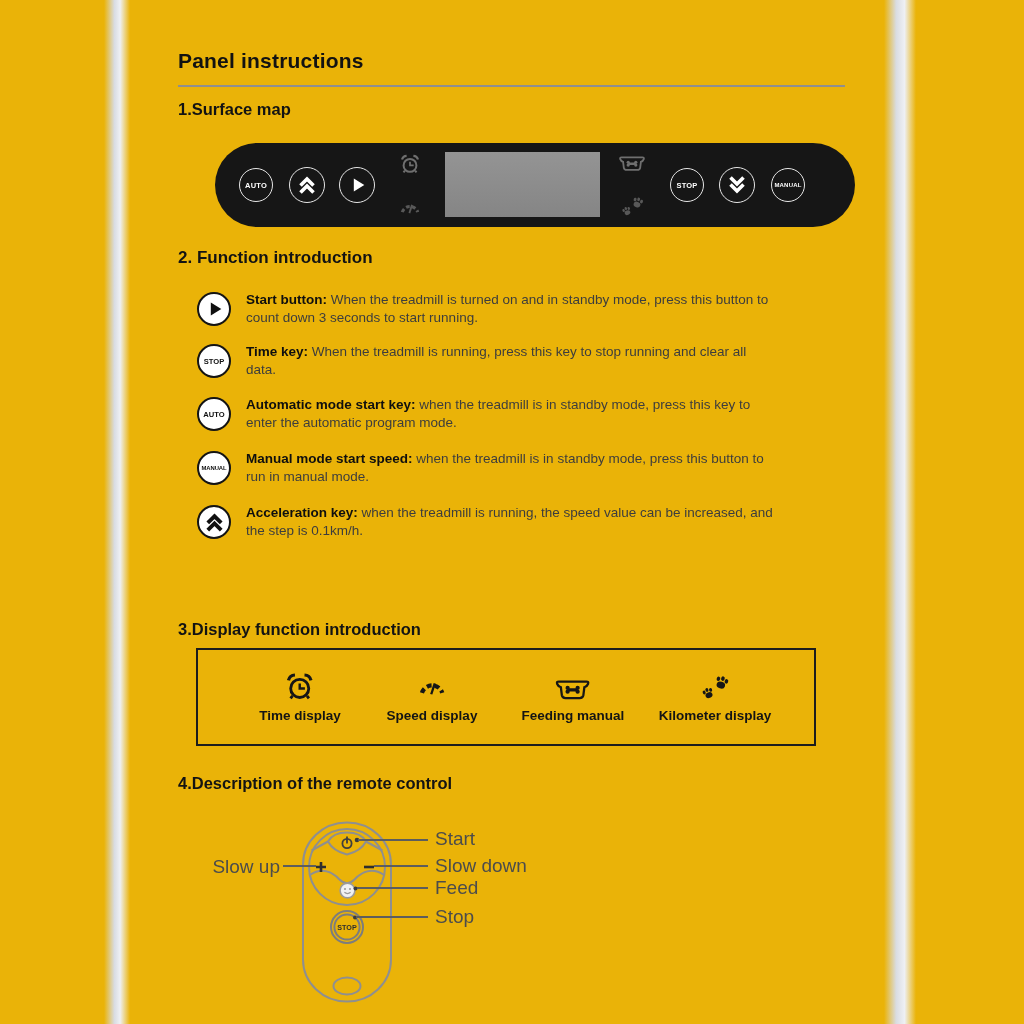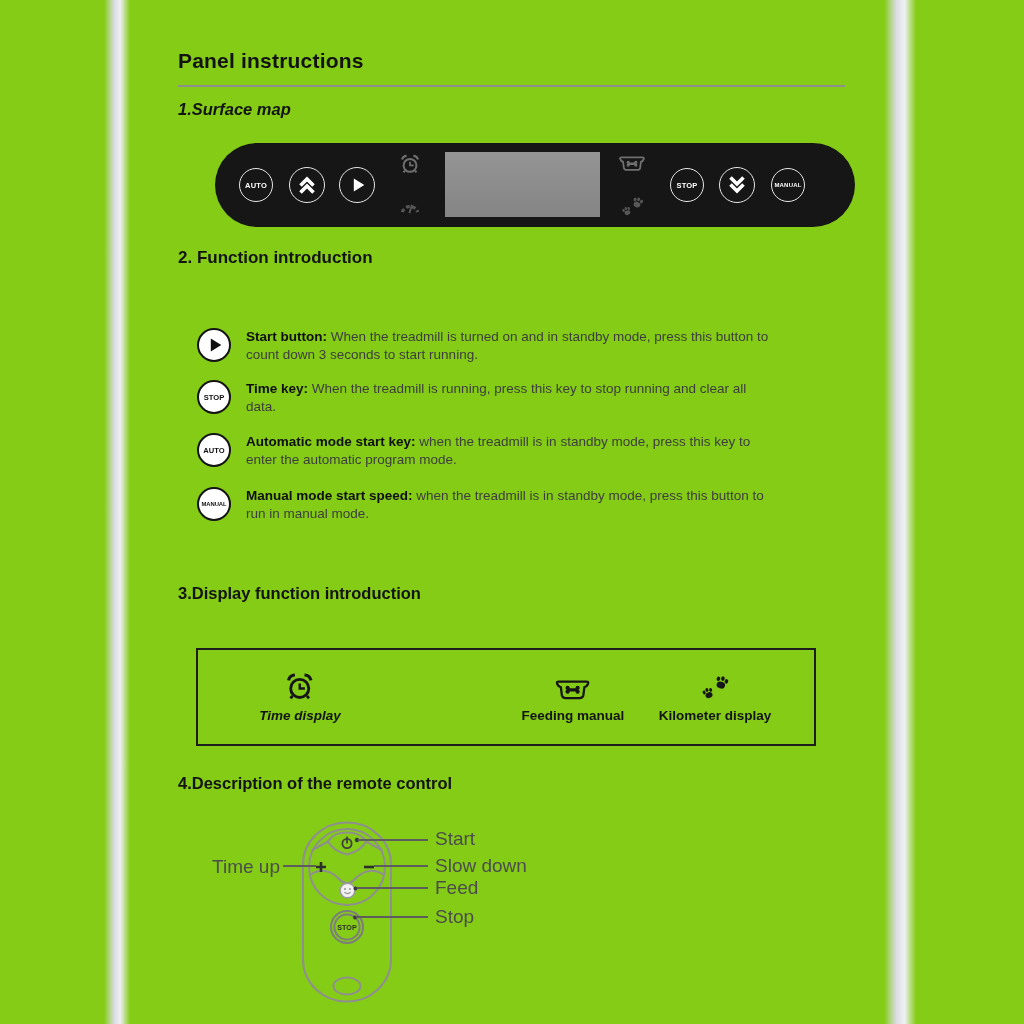--- a/index.html
+++ b/index.html
@@ -1,16 +1,16 @@
 <!DOCTYPE html>
 <html><head>
 <meta charset="utf-8">
 <style>
   html,body{margin:0;padding:0;background:#fff;}
-  .stage{position:relative;width:1024px;height:1024px;background:#84cc16;overflow:hidden;
+  .stage{position:relative;width:1024px;height:1024px;background:#eab308;overflow:hidden;
          font-family:"Liberation Sans","DejaVu Sans",sans-serif;color:#1a1a1a;}
   .edge{position:absolute;top:0;height:1024px;pointer-events:none;}
   .edge.left{left:104px;width:26px;background:linear-gradient(90deg,rgba(255,255,255,0) 0%,#d9dce2 40%,#eef0f4 62%,rgba(255,255,255,0) 100%);}
   .edge.right{left:884px;width:32px;background:linear-gradient(90deg,rgba(255,255,255,0) 0%,#d9dce2 38%,#eef0f4 64%,rgba(255,255,255,0) 100%);}
 
   .h1{position:absolute;left:178px;top:49px;font-size:21px;font-weight:bold;color:#121212;letter-spacing:.2px;}
   .rule{position:absolute;left:178px;top:85px;width:667px;height:2px;background:#8f8f8f;}
   .h2{position:absolute;font-size:16.5px;font-weight:bold;color:#131313;}
 
   
@@ -18,21 +18,21 @@
   .pbtn{position:absolute;border:1.6px solid #e6e6e6;border-radius:50%;color:#fff;
         display:flex;align-items:center;justify-content:center;font-weight:bold;box-sizing:border-box;}
   .pbtn.sm{width:34px;height:34px;top:25px;font-size:7.5px;letter-spacing:.2px;}
   .pbtn.lg{width:36px;height:36px;top:24px;}
   .pbtn svg{display:block;}
   .p-icon{position:absolute;}
   .screen{position:absolute;left:230px;top:9px;width:155px;height:65px;background:linear-gradient(#949494,#858585);}
 
   
   .fn-list{position:absolute;left:197px;top:291px;width:600px;height:345px;}
-  .fn-item{position:absolute;left:0;display:flex;align-items:flex-start;gap:15px;margin-top:37px;}
+  .fn-item{position:absolute;left:0;display:flex;align-items:flex-end;gap:15px;}
   .fn-icon{flex:0 0 auto;width:34px;height:34px;border:2.4px solid #141414;border-radius:50%;box-sizing:border-box;
            display:flex;align-items:center;justify-content:center;font-weight:bold;color:#101010;background:#fff;}
   .fn-icon.t-stop{font-size:7.6px;}
   .fn-icon.t-auto{font-size:7.6px;}
   .fn-icon.t-manual{font-size:5.9px;letter-spacing:-.1px;}
   .fn-text{margin:0;width:528px;font-size:13.5px;line-height:17.5px;color:#3d3d3d;}
   .fn-text b{color:#0f0f0f;}
 
   
   .disp-box{position:absolute;left:196px;top:648px;width:620px;height:98px;border:2px solid #1d1d1d;box-sizing:border-box;}
@@ -51,21 +51,21 @@
 </head>
 <body>
 
 <div class="stage">
   <div class="edge left"></div>
   <div class="edge right"></div>
 
   <div class="h1">Panel instructions</div>
   <div class="rule"></div>
 
-  <div class="h2" style="left:178px;top:100px;font-style:italic;">1.Surface map</div>
+  <div class="h2" style="left:178px;top:100px;">1.Surface map</div>
 
   <div class="panel">
     <div class="pbtn sm" style="left:24px;">AUTO</div>
 
     <div class="pbtn lg" style="left:74px;">
       <span>
         <svg width="24" height="24" viewBox="0 0 24 24" fill="none" stroke="#fff" stroke-width="3.6">
           <polyline points="5.5,12.5 12,6 18.5,12.5"></polyline>
             <polyline points="5.5,19.5 12,13 18.5,19.5"></polyline>
         </svg>
@@ -164,39 +164,57 @@
     <div class="fn-item" style="top:105px;">
       <div class="fn-icon t-auto">AUTO</div>
       <p class="fn-text"><b>Automatic mode start key:</b> <span>when the treadmill is in standby mode, press this key to enter the automatic program mode.</span></p>
     </div>
 
     <div class="fn-item" style="top:159px;">
       <div class="fn-icon t-manual">MANUAL</div>
       <p class="fn-text"><b>Manual mode start speed:</b> <span>when the treadmill is in standby mode, press this button to run in manual mode.</span></p>
     </div>
 
+    <div class="fn-item" style="top:213px;">
+      <div class="fn-icon">
+        <svg width="23" height="23" viewBox="0 0 24 24" fill="none" stroke="#101010" stroke-width="4">
+          <polyline points="5,12.5 12,5.5 19,12.5"></polyline>
+            <polyline points="5,20 12,13 19,20"></polyline>
+        </svg>
+      </div>
+      <p class="fn-text"><b>Acceleration key:</b> <span>when the treadmill is running, the speed value can be increased, and the step is 0.1km/h.</span></p>
+    </div>
 
   </div>
 
-  <div class="h2" style="left:178px;top:584px;">3.Display function introduction</div>
+  <div class="h2" style="left:178px;top:620px;">3.Display function introduction</div>
 
   <div class="disp-box">
-    <div class="disp-col" style="left:102px;font-style:italic;">
+    <div class="disp-col" style="left:102px;">
       <div class="ic">
         <svg width="31" height="31" viewBox="0 0 24 24" fill="none" stroke="#161616">
           <circle cx="12" cy="13.5" r="7" stroke-width="2.2"></circle>
           <path d="M12 9.6 V13.5 H16" stroke-width="1.9"></path>
           <path d="M8.3 3.1 A5.4 5.4 0 0 0 3.3 7.2" stroke-width="2.5"></path>
           <path d="M15.7 3.1 A5.4 5.4 0 0 1 20.7 7.2" stroke-width="2.5"></path>
           <path d="M6.4 19.3 L4.9 21.2 M17.6 19.3 L19.1 21.2" stroke-width="2.2"></path>
         </svg>
       </div>
       <div class="disp-label">Time display</div>
     </div>
 
+    <div class="disp-col" style="left:234px;">
+      <div class="ic">
+        <svg width="31" height="29" viewBox="0 0 24 24" fill="none" stroke="#161616">
+          <path d="M3.6 16.5 A 8.8 8.8 0 0 1 20.4 16.5" stroke-width="3.5" stroke-dasharray="4 2.6"></path>
+          <line x1="11.3" y1="17.6" x2="14.2" y2="8.6" stroke-width="1.9"></line>
+        </svg>
+      </div>
+      <div class="disp-label">Speed display</div>
+    </div>
 
     <div class="disp-col" style="left:375px;">
       <div class="ic">
         <svg width="36" height="25" viewBox="0 0 28 20" fill="none" stroke="#161616">
           <path d="M3 3.6 H25 Q27 3.6 26.4 5.4 Q25.6 7.6 23.4 8.2 L22.6 14.6 Q22.2 16.8 19.7 16.8 H8.3 Q5.8 16.8 5.4 14.6 L4.6 8.2 Q2.4 7.6 1.6 5.4 Q1 3.6 3 3.6 Z" stroke-width="1.8"></path>
           <g fill="#161616" stroke="none">
             <rect x="10" y="8.9" width="8" height="2.6" rx="1.3"></rect>
             <circle cx="10" cy="8.7" r="1.7"></circle>
               <circle cx="10" cy="11.7" r="1.7"></circle>
             <circle cx="18" cy="8.7" r="1.7"></circle>
@@ -262,18 +280,18 @@
       <circle cx="60" cy="97.5" r="2"></circle>
     </g>
   </svg>
 
   <div class="leader" style="left:283px;top:865px;width:33px;"></div>
   <div class="leader" style="left:358px;top:839px;width:70px;"></div>
   <div class="leader" style="left:374px;top:865px;width:54px;"></div>
   <div class="leader" style="left:357px;top:887px;width:71px;"></div>
   <div class="leader" style="left:356px;top:916px;width:72px;"></div>
 
-  <div class="r-label right-align" style="left:196px;top:857px;width:84px;">Time up</div>
+  <div class="r-label right-align" style="left:196px;top:857px;width:84px;">Slow up</div>
   <div class="r-label" style="left:435px;top:829px;">Start</div>
   <div class="r-label" style="left:435px;top:856px;">Slow down</div>
   <div class="r-label" style="left:435px;top:878px;">Feed</div>
   <div class="r-label" style="left:435px;top:907px;">Stop</div>
 </div>
 
 </body></html>

